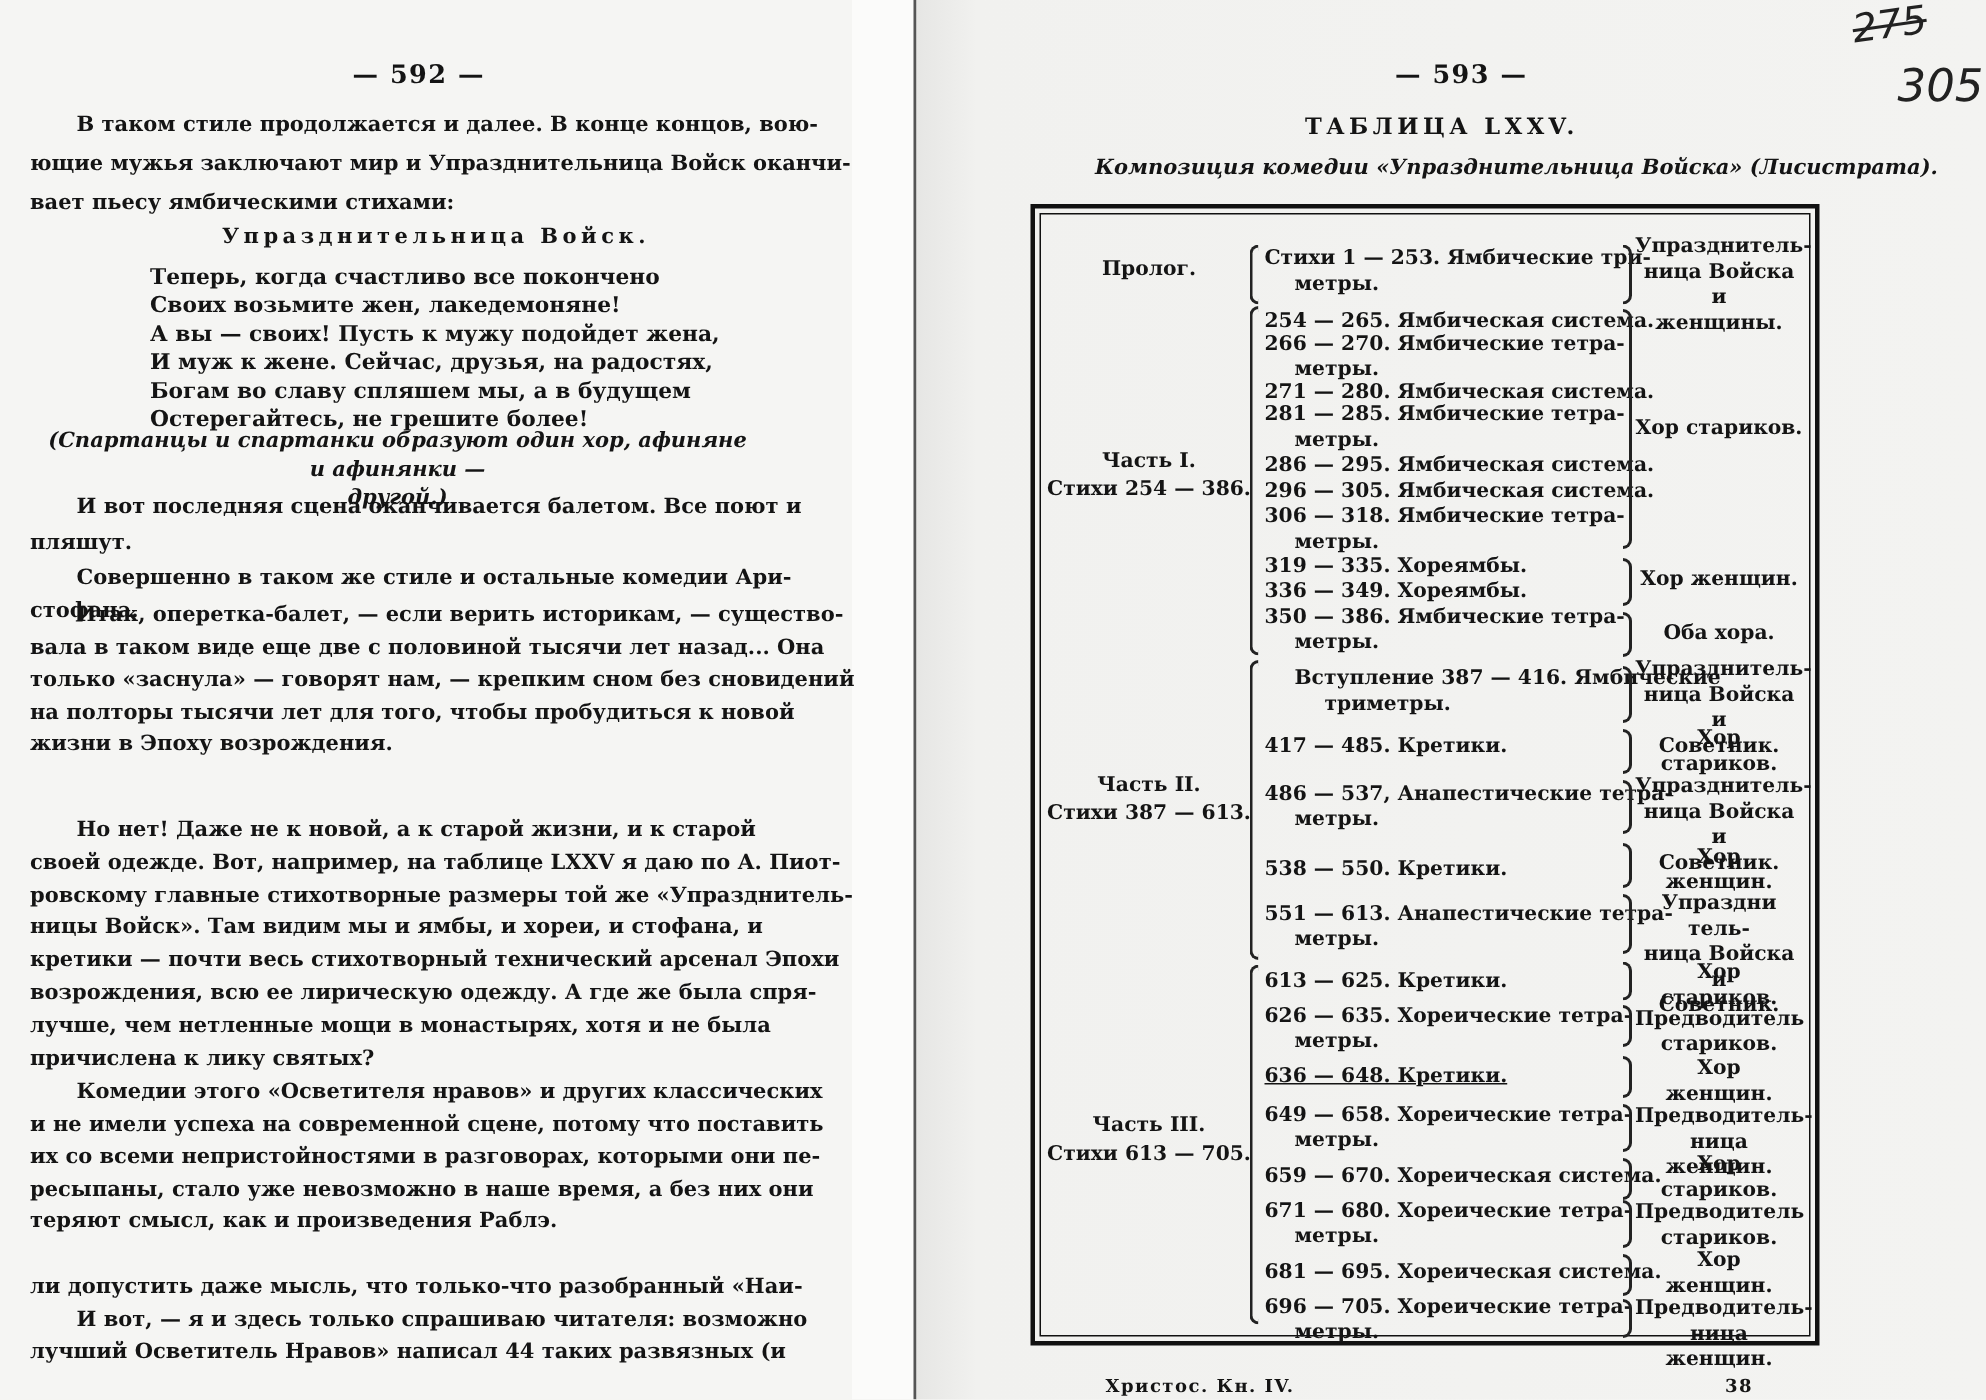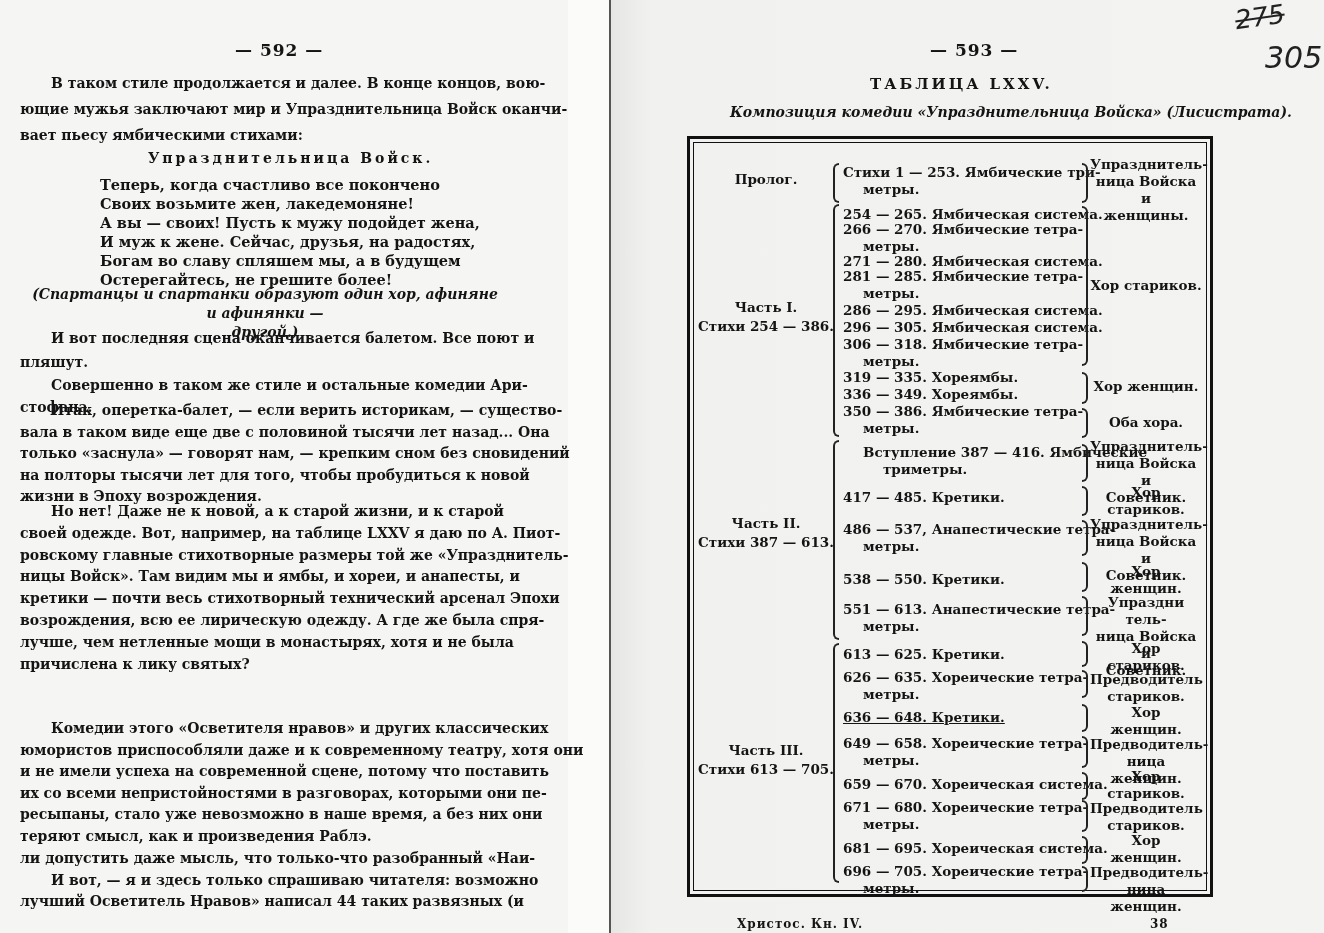--- a/index.html
+++ b/index.html
@@ -84,33 +84,32 @@
   <span class="line" style="padding-left:31px">Совершенно в таком же стиле и остальные комедии Ари-</span>
   <span class="line last">стофана.</span>
 </div>
 <div class="ltext" style="top:400px; line-height:21.5px;">
   <span class="line" style="padding-left:31px">Итак, оперетка-балет, — если верить историкам, — существо-</span>
   <span class="line">вала в таком виде еще две с половиной тысячи лет назад... Она</span>
   <span class="line">только «заснула» — говорят нам, — крепким сном без сновидений</span>
   <span class="line">на полторы тысячи лет для того, чтобы пробудиться к новой</span>
   <span class="line last">жизни в Эпоху возрождения.</span>
 </div>
-<div class="ltext" style="top:501px; line-height:21.8px;">
+<div class="ltext" style="top:543px; line-height:21.8px;">
   <span class="line" style="padding-left:31px">Но нет! Даже не к новой, а к старой жизни, и к старой</span>
   <span class="line">своей одежде. Вот, например, на таблице LXXV я даю по А. Пиот-</span>
   <span class="line">ровскому главные стихотворные размеры той же «Упразднитель-</span>
-  <span class="line">ницы Войск». Там видим мы и ямбы, и хореи, и анапесты, и</span>
+  <span class="line">ницы Войск». Там видим мы и ямбы, и хореи, и стофана, и</span>
   <span class="line">кретики — почти весь стихотворный технический арсенал Эпохи</span>
   <span class="line">возрождения, всю ее лирическую одежду. А где же была спря-</span>
   <span class="line">лучше, чем нетленные мощи в монастырях, хотя и не была</span>
   <span class="line last">причислена к лику святых?</span>
 </div>
 <div class="ltext" style="top:718px; line-height:21.6px;">
   <span class="line" style="padding-left:31px">Комедии этого «Осветителя нравов» и других классических</span>
-  <span class="line">юмористов приспособляли даже и к современному театру, хотя они</span>
   <span class="line">и не имели успеха на современной сцене, потому что поставить</span>
   <span class="line">их со всеми непристойностями в разговорах, которыми они пе-</span>
   <span class="line">ресыпаны, стало уже невозможно в наше время, а без них они</span>
   <span class="line last">теряют смысл, как и произведения Раблэ.</span>
 </div>
 <div class="ltext" style="top:848px; line-height:21.6px;">
   <span class="line">ли допустить даже мысль, что только-что разобранный «Наи-</span>
   <span class="line" style="padding-left:31px">И вот, — я и здесь только спрашиваю читателя: возможно</span>
   <span class="line">лучший Осветитель Нравов» написал 44 таких развязных (и</span>
 </div>

